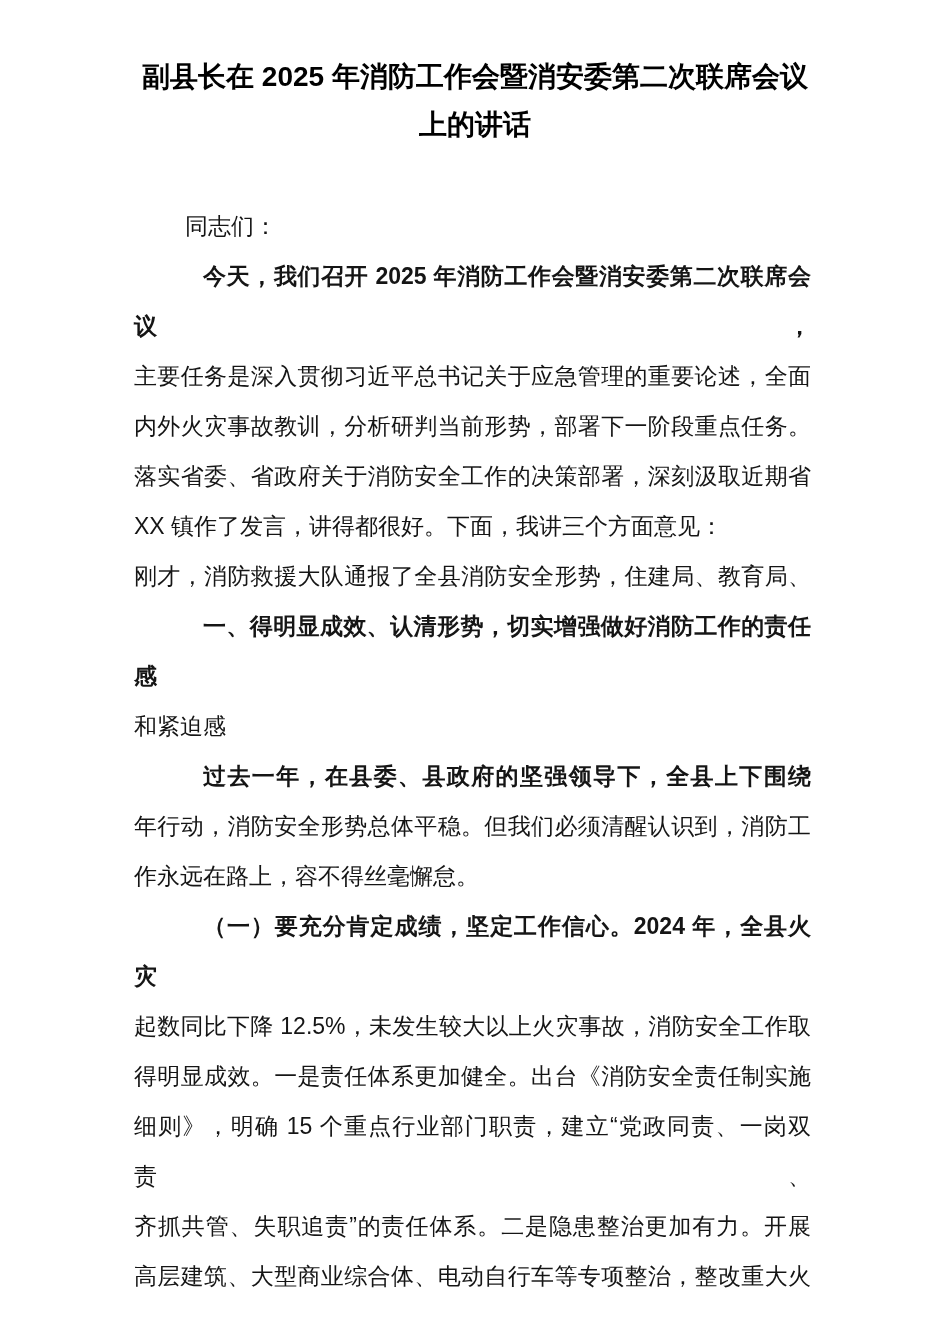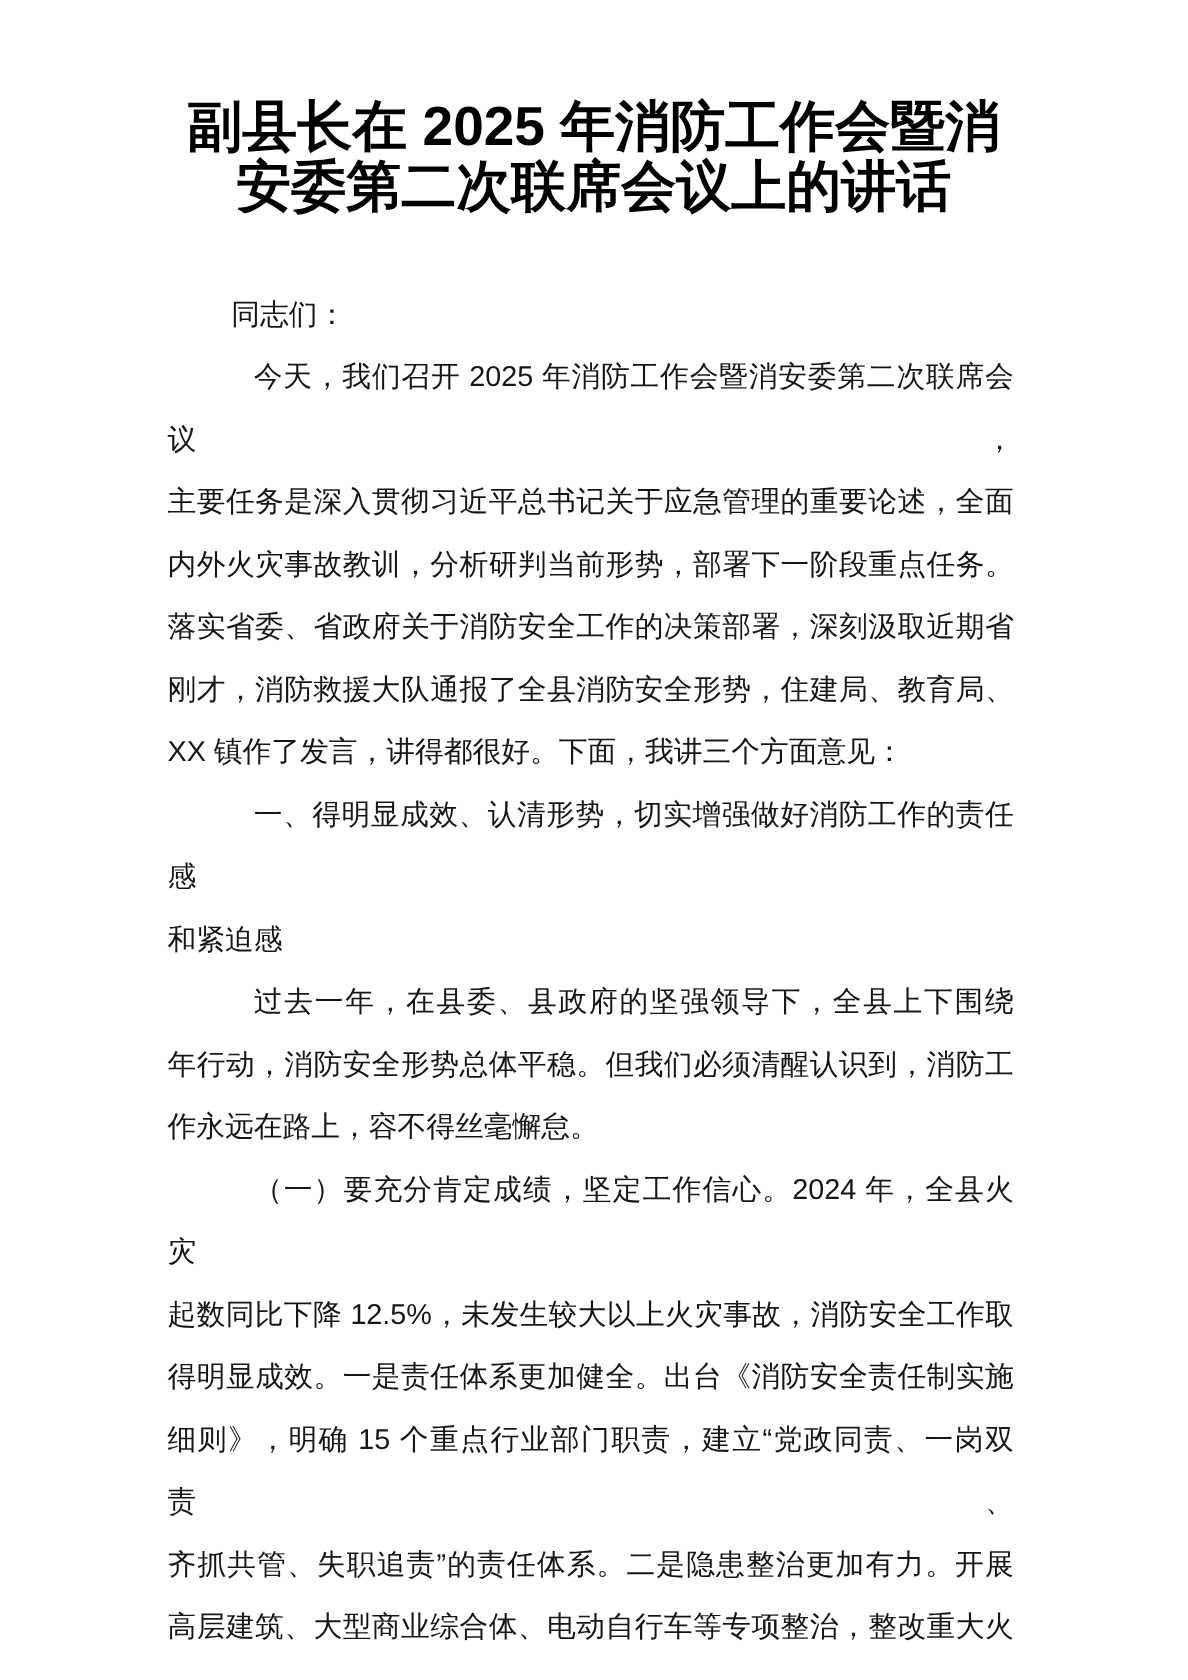--- a/index.html
+++ b/index.html
@@ -10,25 +10,25 @@
   .page {
     position: relative;
     width: 950px;
     height: 1344px;
     background: #ffffff;
     color: #000000;
     overflow: hidden;
   }
   .doc-title {
     margin: 0 auto;
-    padding-top: 78px;
+    padding-top: 53px;
     width: 692px;
     font-family: "Liberation Sans", sans-serif;
     font-weight: 700;
-    font-size: 44px;
+    font-size: 28px;
     line-height: 48px;
     text-align: center;
     color: #000000;
     letter-spacing: 0px;
   }
   .doc-body {
     margin-top: 52px;
     margin-left: 134px;
     width: 677px;
     
@@ -42,38 +42,38 @@
     text-align: justify;
     text-align-last: justify;
     white-space: normal;
   }
   .line.last {
     text-align: left;
     text-align-last: left;
   }
   .para.salutation > .line.first { text-indent: 51px; }
   .para.body > .line.first,
-  .para.heading > .line.first { text-indent: 69px; }
+  .para.heading > .line.first { text-indent: 69px; font-weight: bold; }
 </style>
 </head>
 <body>
 
 <div class="page">
   <div class="doc-title">副县长在 2025 年消防工作会暨消安委第二次联席会议上的讲话</div>
   <div class="doc-body">
       <div class="para salutation">
         <div class="line first last">同志们：</div>
       </div>
       <div class="para body">
         <div class="line first">今天，我们召开 2025 年消防工作会暨消安委第二次联席会议，</div>
         <div class="line">主要任务是深入贯彻习近平总书记关于应急管理的重要论述，全面</div>
         <div class="line">内外火灾事故教训，分析研判当前形势，部署下一阶段重点任务。</div>
         <div class="line">落实省委、省政府关于消防安全工作的决策部署，深刻汲取近期省</div>
+        <div class="line last">XX 镇作了发言，讲得都很好。下面，我讲三个方面意见：</div>
         <div class="line">刚才，消防救援大队通报了全县消防安全形势，住建局、教育局、</div>
-        <div class="line last">XX 镇作了发言，讲得都很好。下面，我讲三个方面意见：</div>
       </div>
       <div class="para heading">
         <div class="line first">一、得明显成效、认清形势，切实增强做好消防工作的责任感</div>
         <div class="line last">和紧迫感</div>
       </div>
       <div class="para body">
         <div class="line first">过去一年，在县委、县政府的坚强领导下，全县上下围绕</div>
         <div class="line">年行动，消防安全形势总体平稳。但我们必须清醒认识到，消防工</div>
         <div class="line last">作永远在路上，容不得丝毫懈怠。</div>
       </div>

